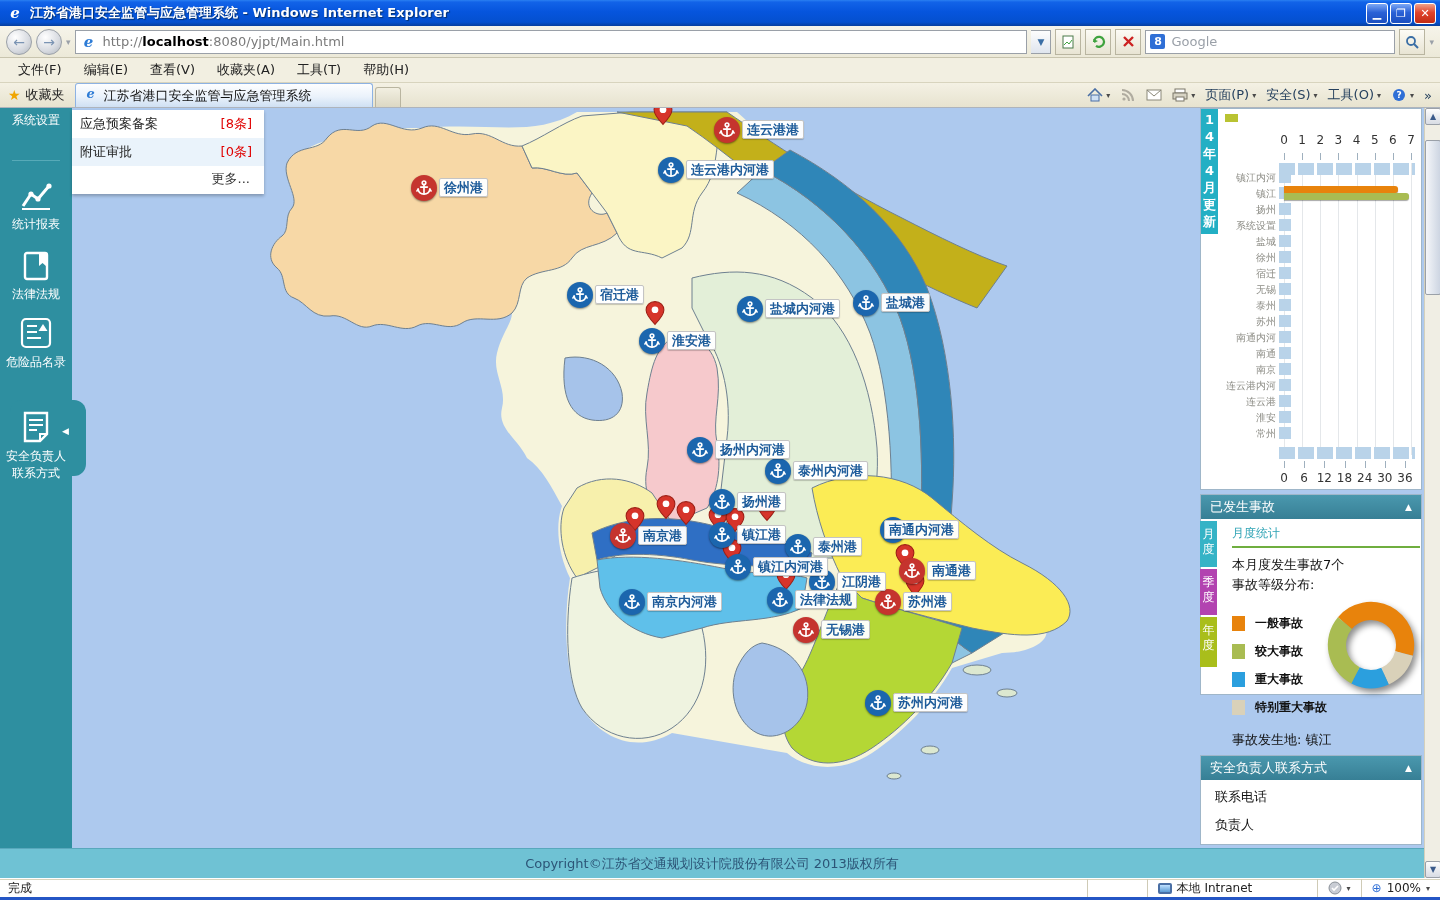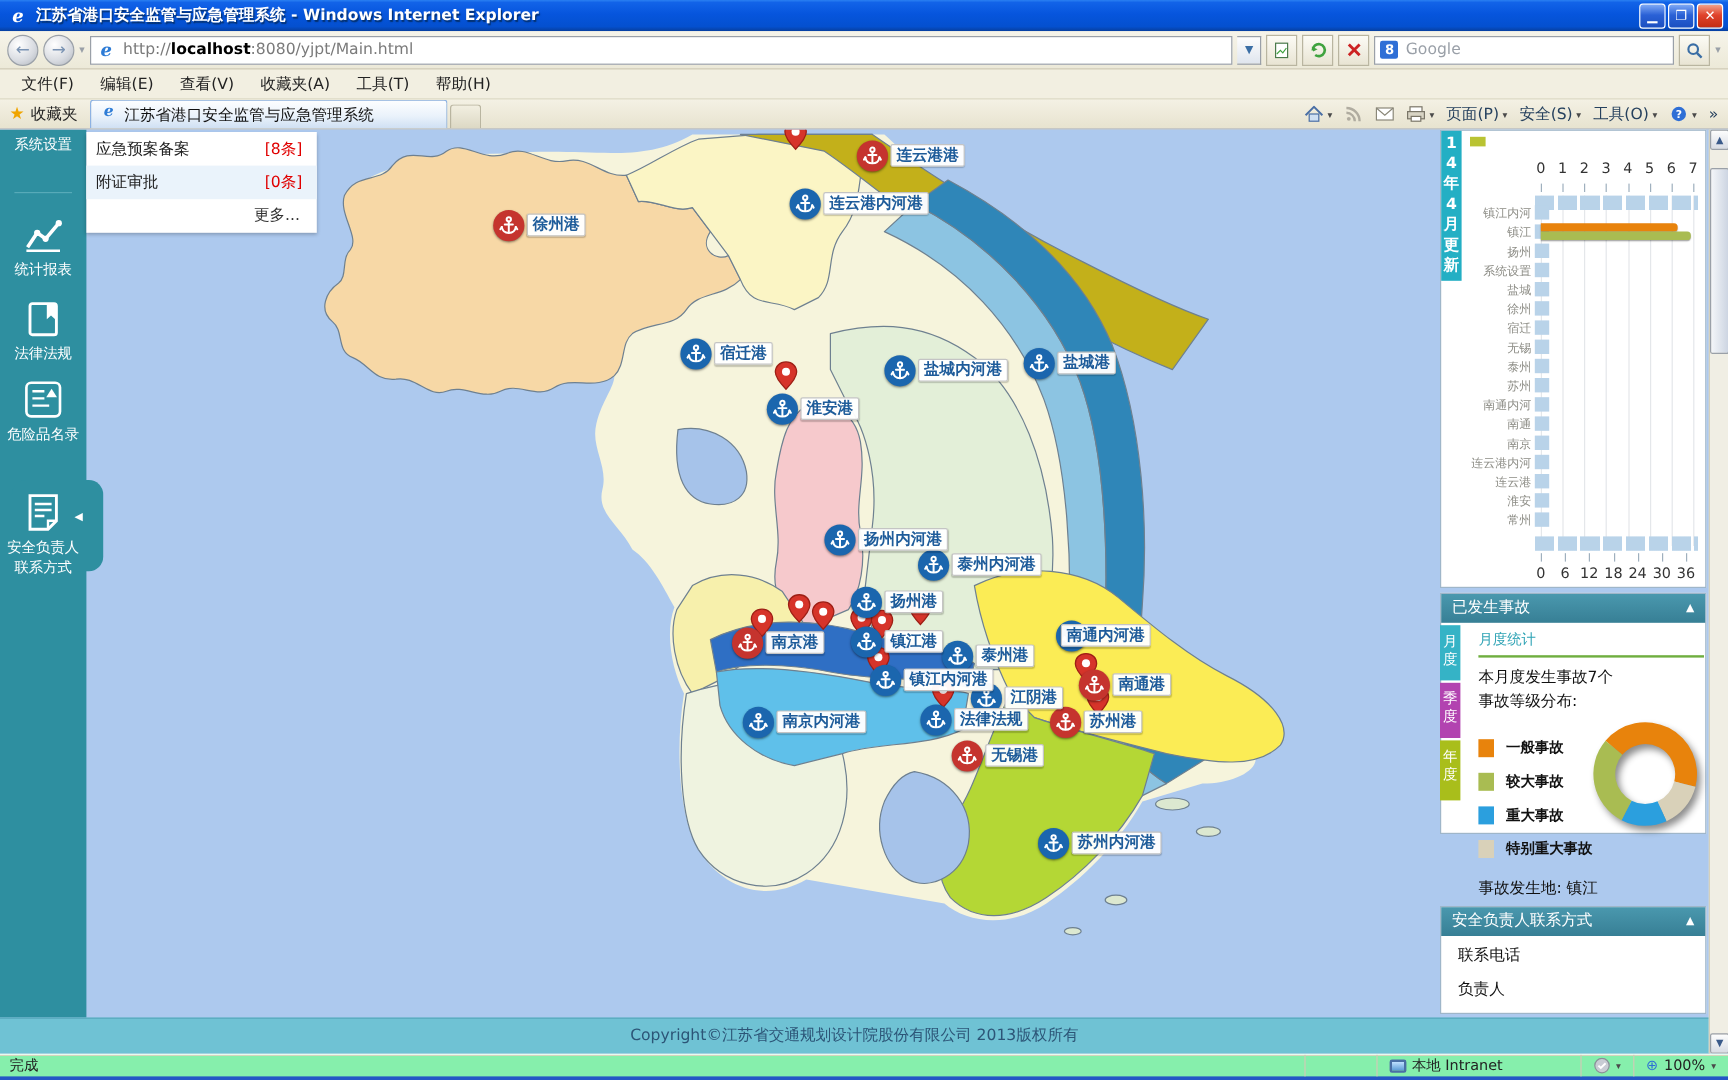--- a/index.html
+++ b/index.html
@@ -119,21 +119,21 @@
   .crow { padding:6px 0 0 14px; font-size:13px; color:#111; line-height:22px; }
 
   
   .vscroll { position:absolute; right:0; top:0; width:16px; height:770px; background:#F0EEE4; border-left:1px solid #d4d0bc; z-index:50; }
   .sbtn { position:absolute; left:0; width:16px; height:17px; border:1px solid #9aa0a8; border-radius:2px;
      background:linear-gradient(#fdfdfd,#d8dce4); color:#3a5a8a; font-size:8px; text-align:center; line-height:15px; }
   .sthumb { position:absolute; left:0; top:32px; width:16px; height:155px; border:1px solid #9aa0a8; border-radius:2px;
      background:linear-gradient(90deg,#f4f6f9,#cdd5e2); }
 
   
-  .statusbar { height:22px; background:#86efac; border-top:1px solid #fff; display:flex; align-items:center; font-size:12px; color:#222;
+  .statusbar { height:22px; background:#ffffff; border-top:1px solid #fff; display:flex; align-items:center; font-size:12px; color:#222;
      box-shadow:inset 0 1px 0 #d8d4be; border-bottom:3px solid #2456C5; }
   .st-left { flex:1; padding-left:8px; }
   .st-cell { border-left:1px solid #cfcbb6; height:18px; display:flex; align-items:center; gap:5px; padding:0 10px; }
   .monitor { width:14px; height:11px; border:2px solid #4a6fa5; border-radius:2px; background:linear-gradient(#bfe0ff,#5b9bd5); }
   .zoomlens { color:#2f6fd6; font-size:12px; }
 
   .anchor-svg { display:block; }
 </style>
 </head>
 <body>

